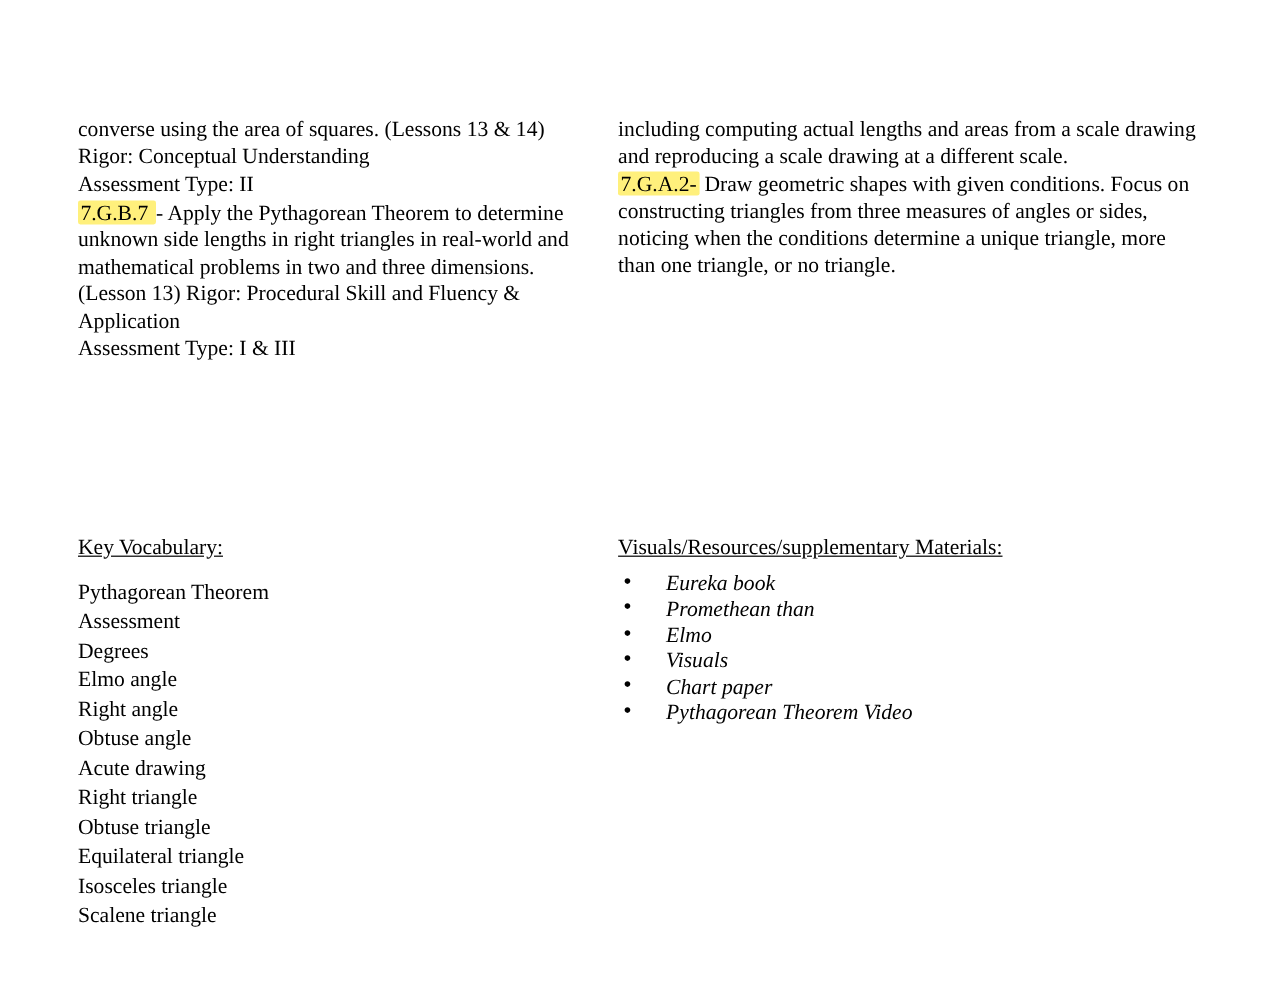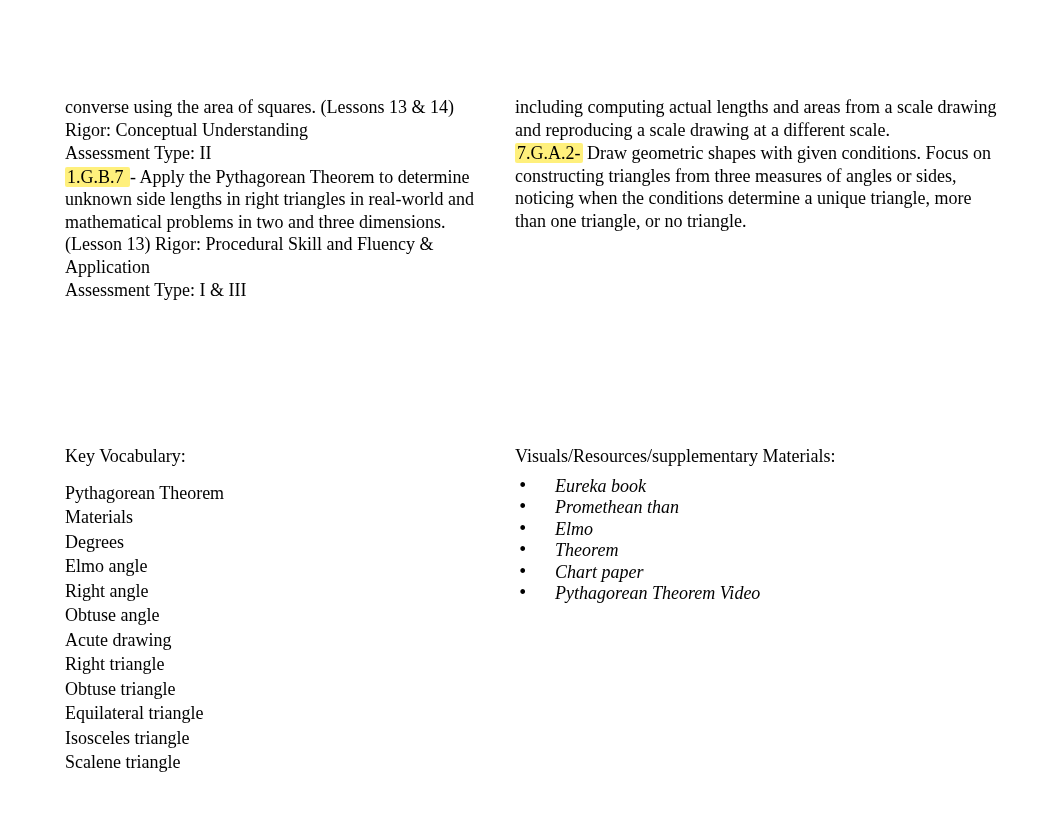--- a/index.html
+++ b/index.html
@@ -71,70 +71,71 @@
   }
   ul.mat-list li::before {
     content: "•";
     position: absolute;
     left: -18px;
     top: -3px;
     font-size: 20px;
   }
   .section-title {
     margin-bottom: 4px;
+    text-decoration: underline;
   }
 </style>
 </head>
 <body>
 
 <div class="page">
 
 <table class="content-table">
   <tbody>
         <tr class="row-top">
     <td class="col-left">
       <p class="para">converse using the area of squares. (Lessons 13 &amp; 14) Rigor: Conceptual Understanding</p>
       <p class="para">Assessment Type: II</p>
       <p class="para">
-        <span class="highlight">1.G.B.7 </span><span>- Apply the Pythagorean Theorem to determine unknown side lengths in right triangles in real-world and mathematical problems in two and three dimensions. (Lesson 13) Rigor: Procedural Skill and Fluency &amp; Application</span>
+        <span class="highlight">7.G.B.7 </span><span>- Apply the Pythagorean Theorem to determine unknown side lengths in right triangles in real-world and mathematical problems in two and three dimensions. (Lesson 13) Rigor: Procedural Skill and Fluency &amp; Application</span>
       </p>
       <p class="para">Assessment Type: I &amp; III</p>
     </td>
     <td class="col-right">
       <p class="para">including computing actual lengths and areas from a scale drawing and reproducing a scale drawing at a different scale.</p>
       <p class="para">
         <span class="highlight">7.G.A.2-</span><span> Draw geometric shapes with given conditions. Focus on constructing triangles from three measures of angles or sides, noticing when the conditions determine a unique triangle, more than one triangle, or no triangle.</span>
       </p>
     </td>
   </tr>
   <tr class="row-bottom">
     <td class="col-left">
       <div class="section-title">Key Vocabulary:</div>
       <div class="vocab-list">
         <div class="vocab-item">Pythagorean Theorem</div>
-        <div class="vocab-item">Materials</div>
+        <div class="vocab-item">Assessment</div>
         <div class="vocab-item"> Degrees</div>
         <div class="vocab-item">Elmo angle</div>
         <div class="vocab-item"> Right angle</div>
         <div class="vocab-item"> Obtuse angle</div>
         <div class="vocab-item"> Acute drawing</div>
         <div class="vocab-item"> Right triangle</div>
         <div class="vocab-item"> Obtuse triangle  </div>
         <div class="vocab-item">Equilateral triangle</div>
         <div class="vocab-item"> Isosceles triangle</div>
         <div class="vocab-item"> Scalene triangle</div>
       </div>
     </td>
     <td class="col-right">
       <div class="section-title">Visuals/Resources/supplementary Materials:</div>
       <ul class="mat-list">
         <li>Eureka book</li>
         <li>Promethean than</li>
         <li>Elmo</li>
-        <li>Theorem</li>
+        <li>Visuals</li>
         <li>Chart paper</li>
         <li>Pythagorean Theorem Video</li>
       </ul>
     </td>
   </tr>
 </tbody>
     </table>
 
 </div>
 

